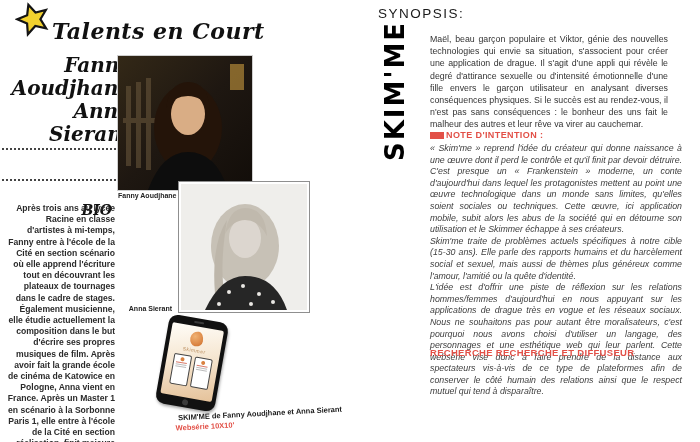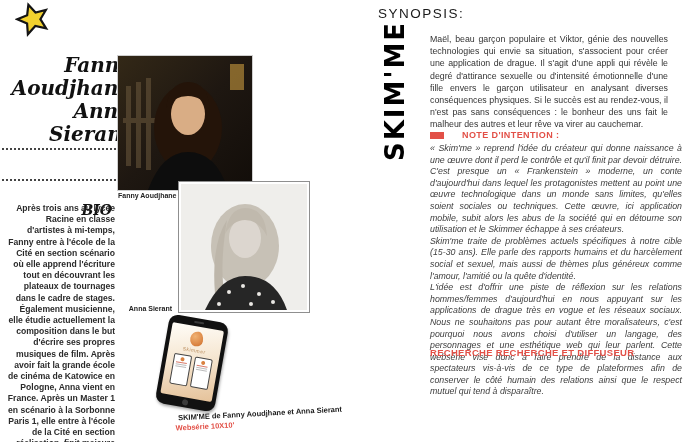--- a/index.html
+++ b/index.html
@@ -120,21 +120,21 @@
     font-size:26px;font-weight:bold;letter-spacing:2px;color:#000;
     text-align:center;white-space:nowrap;
   }
   .synopsis-text{
     position:absolute;left:430px;top:33px;width:238px;
     font-size:8.8px;line-height:12.2px;color:#333;
     text-align:justify;margin:0;
   }
   .note-header{
     position:absolute;left:430px;top:130px;
-    display:flex;align-items:center;gap:18px;
+    display:flex;align-items:center;gap:2px;
     font-size:9px;font-weight:bold;letter-spacing:0.4px;
   }
   .note-block{display:inline-block;width:14px;height:7px;}
   .note-text{
     position:absolute;left:430px;top:143px;width:252px;
     font-size:8.8px;line-height:11.6px;color:#3d3d3d;
     font-style:italic;text-align:justify;
   }
   .note-text p{margin:0;}
   .footer-label{
@@ -147,20 +147,21 @@
 </head>
 <body>
 
 <div class="page">
 
   <div class="star-wrap">
     <svg width="36" height="36" viewBox="0 0 36 36">
       <polygon points="18,3 22.4,12.6 33,13.4 25,20.4 27.6,31 18,25.4 8.4,31 11,20.4 3,13.4 13.6,12.6" fill="#f2d12e" stroke="#141414" stroke-width="2.2" transform="rotate(-18 18 18)"></polygon>
     </svg>
   </div>
+  <h1 class="hdr-title">Talents en Court</h1>
 
   <div class="names">
     <div>Fanny</div>
     <div>Aoudjhane</div>
     <div>Anna</div>
     <div>Sierant</div>
   </div>
 
   <div class="rule rule-1"></div>
   <div class="rule rule-2"></div>

